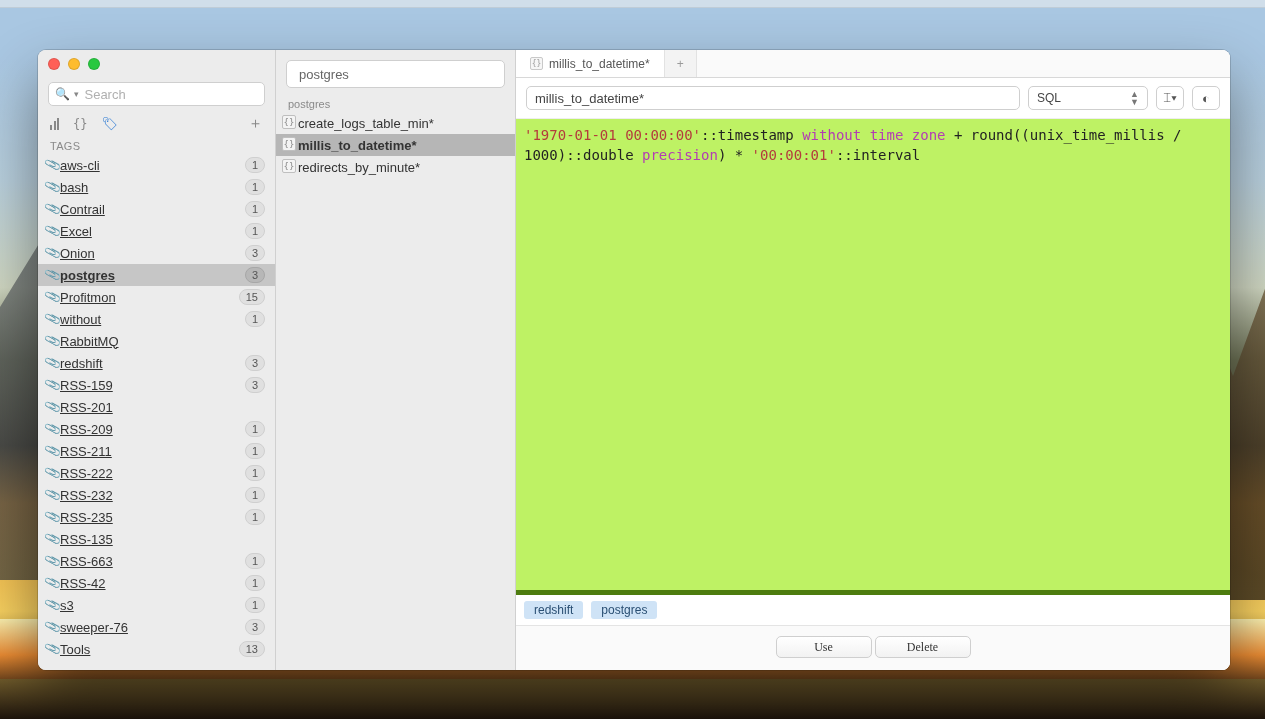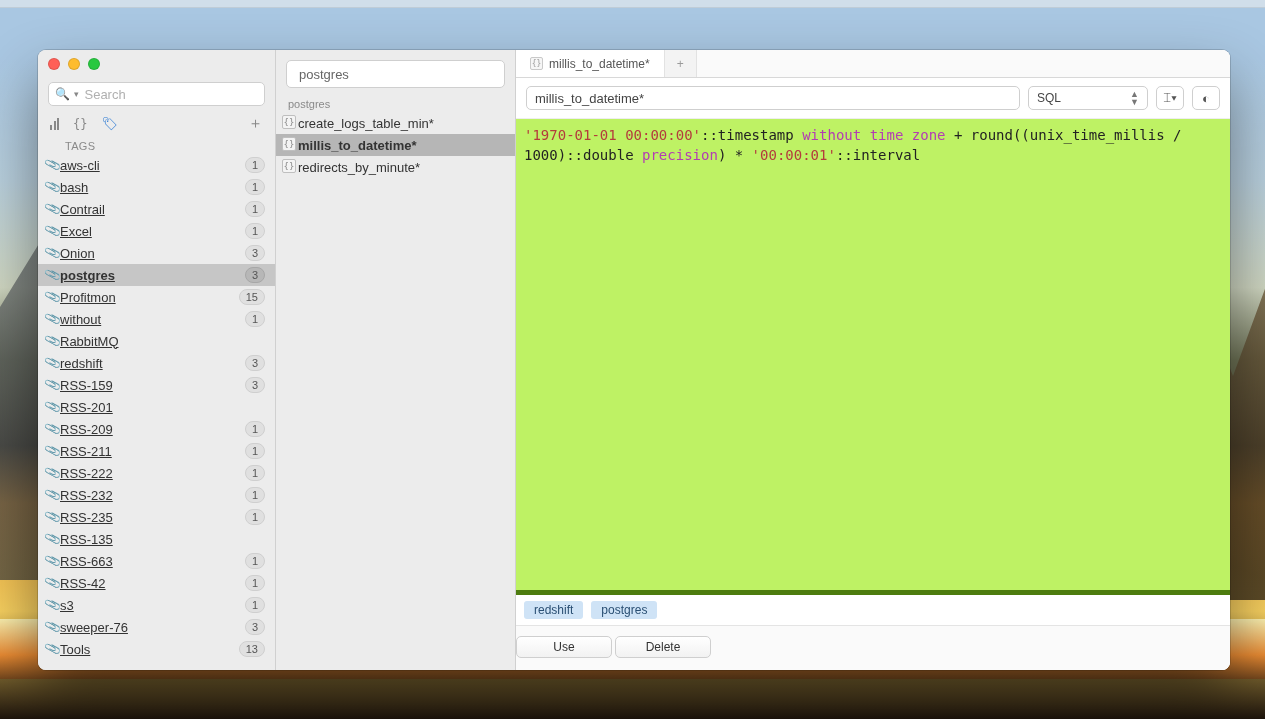--- a/index.html
+++ b/index.html
@@ -90,21 +90,21 @@
   .iconrow { display:flex; align-items:center; gap:14px; padding:2px 12px 4px; color:#888;}
   .iconrow .spacer{flex:1;}
   .iconrow span{cursor:default;}
   .barchart-ico{ display:inline-flex; align-items:flex-end; gap:1.5px; height:12px;}
   .barchart-ico i{display:block; width:2px; background:#888;}
   .barchart-ico i:nth-child(1){height:5px;} .barchart-ico i:nth-child(2){height:9px;} .barchart-ico i:nth-child(3){height:12px;}
   .braces-ico{font-family:Menlo,monospace;font-size:12px;}
   .tag-ico{color:#2f7bd3;}
   .plus-ico{font-size:15px; color:#888;}
 
-  .section-label { padding:3px 27px 2px; font-size:11px; color:#8a8a8a; letter-spacing:0.3px;}
+  .section-label { padding:3px 12px 2px; font-size:11px; color:#8a8a8a; letter-spacing:0.3px;}
 
   .taglist { flex:1; overflow:auto; }
   .tagrow {
     display:flex; align-items:center; height:22px;
     padding:0 10px 0 22px; position:relative;
     cursor:default;
   }
   .tagrow.selected { background:#c6c6c6; }
   .tagrow .clip{
     position:absolute; left:8px; top:4px;
@@ -181,22 +181,23 @@
   .codearea .kw{color:#b33cb3;}
 
   .tagchips{
     padding:6px 8px; display:flex; gap:8px; background:#fff;
   }
   .chip{
     background:#cfe3f6; color:#2a4f73; padding:2px 10px; border-radius:3px; font-size:12px;
   }
 
   .actionrow{
-    display:flex; justify-content:flex-start; gap:3px; padding:10px 0 12px; background:#fafafa;
+    display:flex; justify-content:center; gap:3px; padding:10px 0 12px; background:#fafafa;
     border-top:1px solid #e4e4e4;
+    font-family:Liberation Serif, serif;
   }
   .macbtn{
     min-width:96px; height:22px; border:1px solid #cfcfcf; border-radius:5px;
     background:linear-gradient(#fff,#f2f2f2); font-size:12px; color:#333;
     display:flex; align-items:center; justify-content:center; cursor:default;
   }
 
   
   ::-webkit-scrollbar{width:0;height:0;}
 </style>

